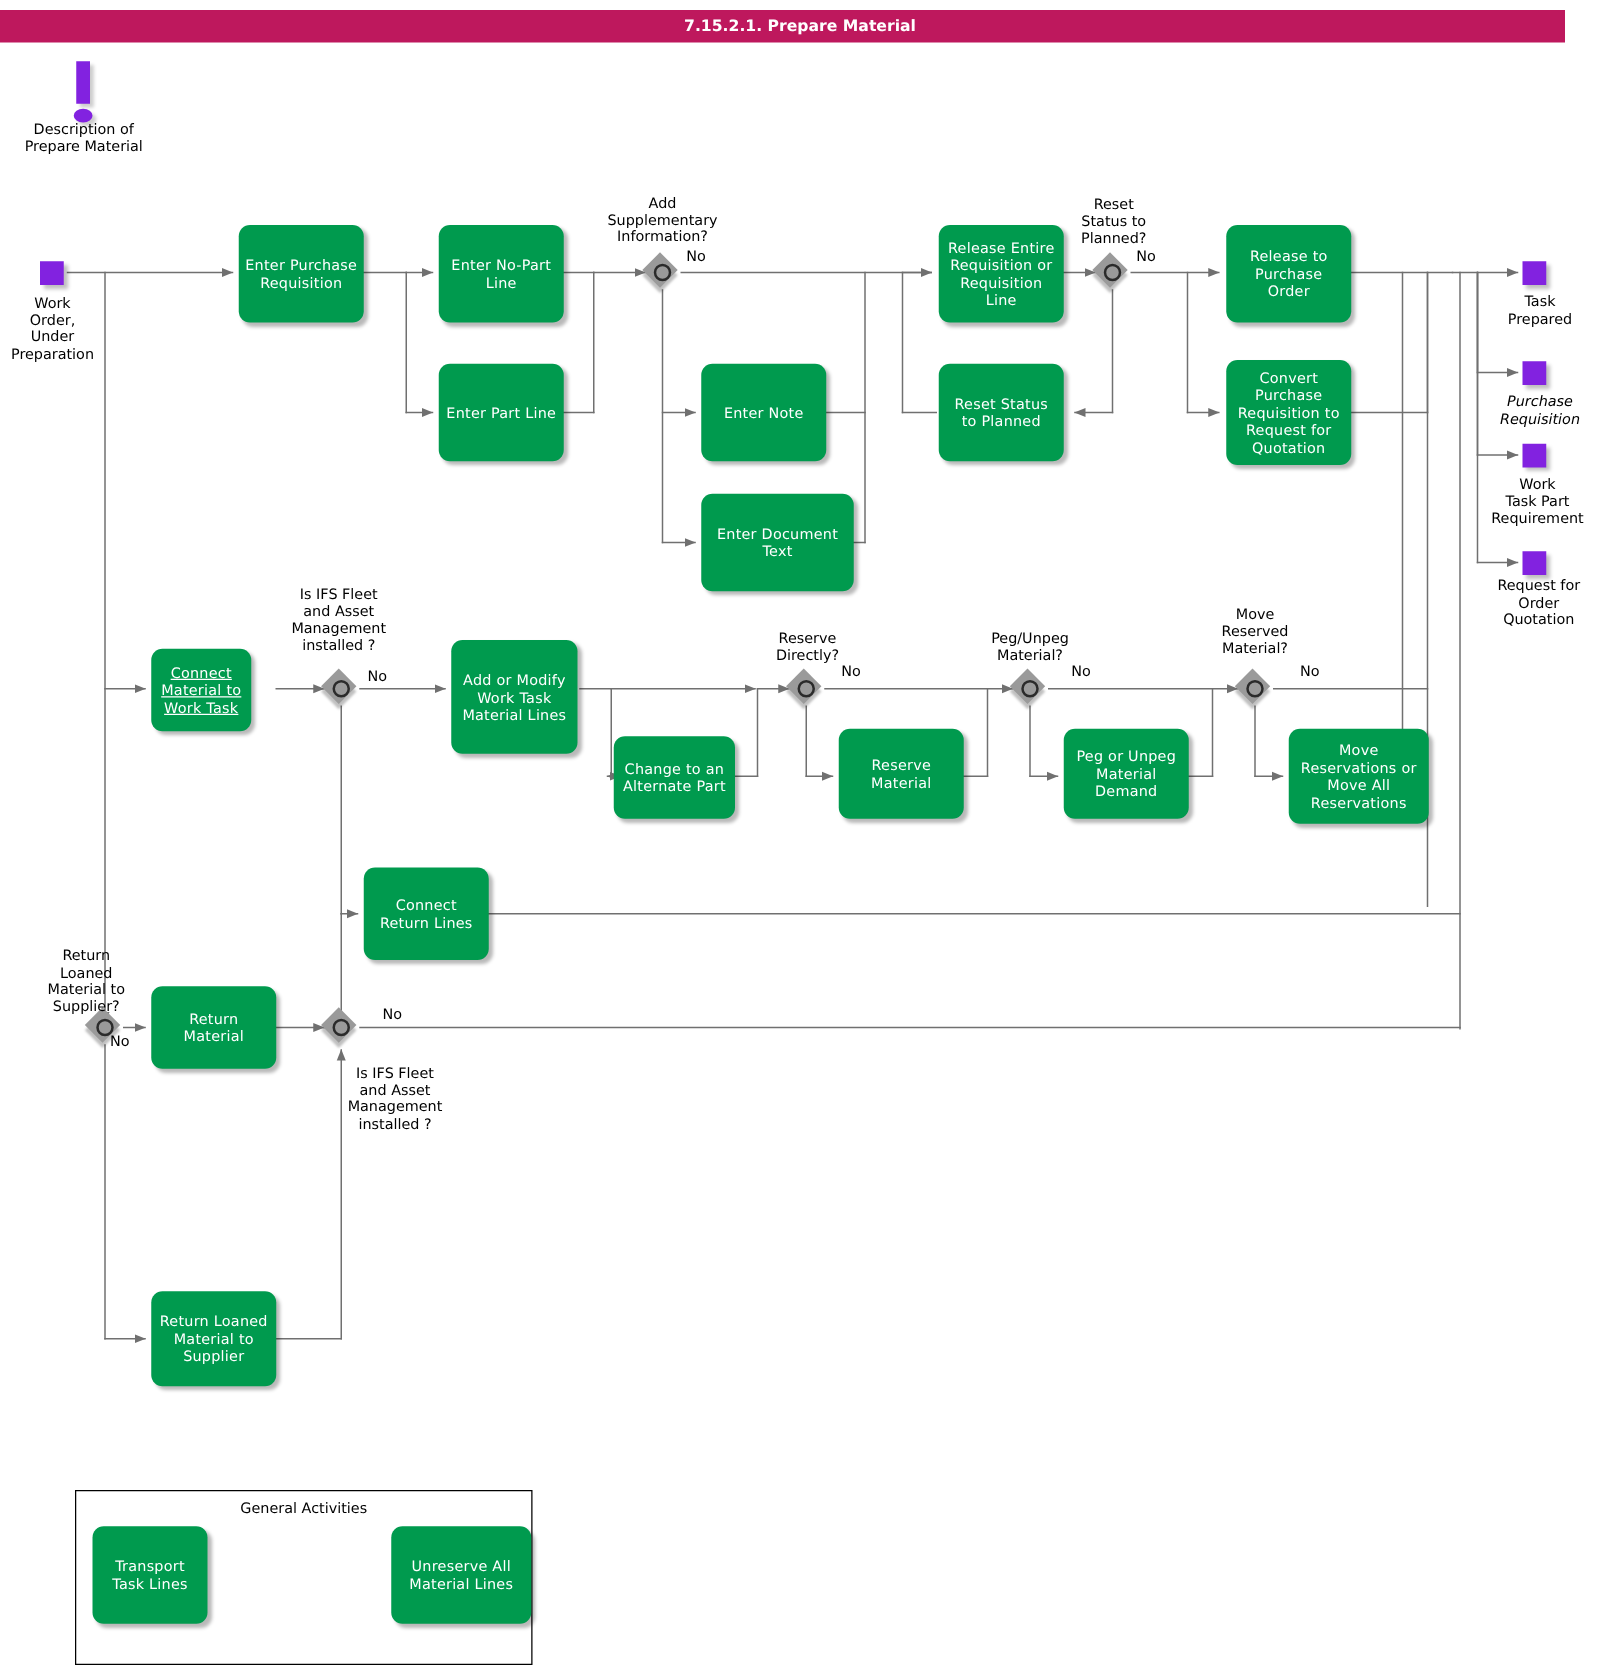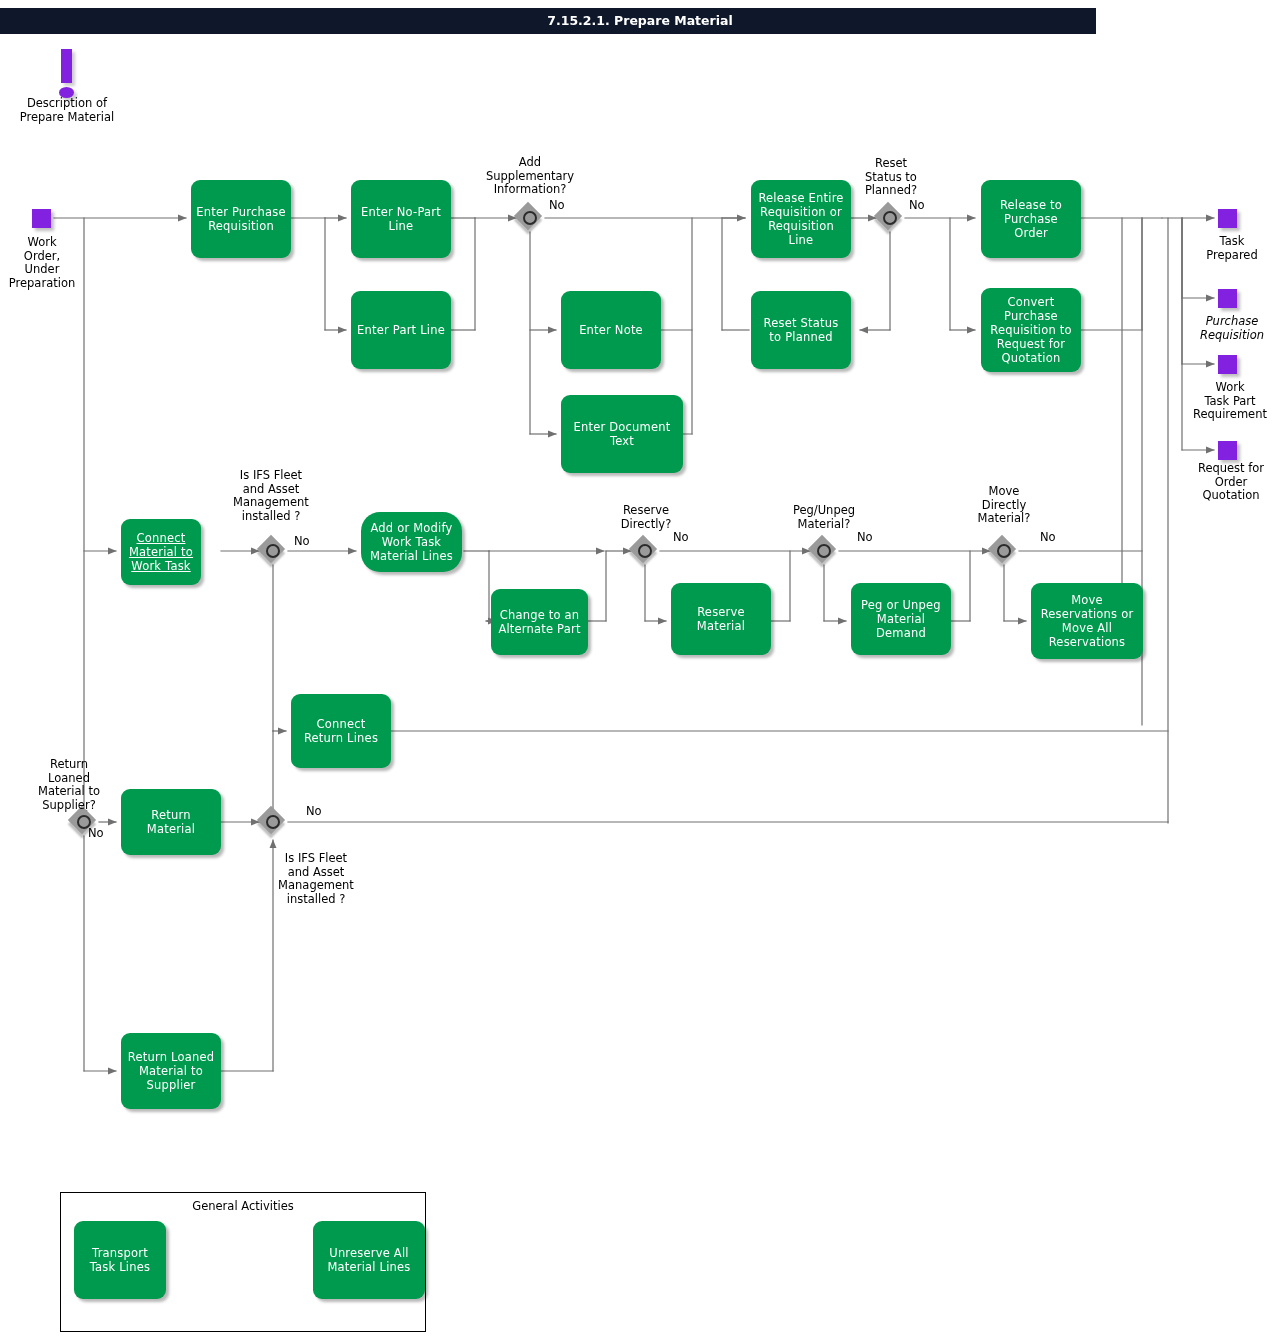--- a/index.html
+++ b/index.html
@@ -6,22 +6,22 @@
   html,body{margin:0;padding:0;background:#ffffff;}
   body{
     font-family:"DejaVu Sans", sans-serif;
     width:1280px;height:1340px;position:relative;overflow:hidden;
     -webkit-font-smoothing:none;
   }
   #canvas{position:absolute;left:0;top:0;width:1280px;height:1340px;}
 
   
   .titlebar{
-    position:absolute;left:0;top:8px;width:1096px;height:26px;
-    background:#0f172a;
+    position:absolute;left:0;top:8px;width:1252px;height:26px;
+    background:#be185d;
   }
   .titlebar .t{
     position:absolute;left:0;top:0;width:1280px;height:26px;
     line-height:26px;text-align:center;color:#ffffff;
     font-size:12.5px;font-weight:bold;font-family:"DejaVu Sans", sans-serif;
     letter-spacing:0px;
   }
 
   
   #wires{position:absolute;left:0;top:0;width:1280px;height:1340px;pointer-events:none;}
@@ -286,21 +286,21 @@
   </div>
 
   <div class="act" style="left:981px;top:288px;width:100px;height:84px;">
     <span>Convert Purchase Requisition to Request for Quotation</span>
   </div>
 
   <div class="act" style="left:121px;top:519px;width:80px;height:66px;text-decoration:underline;">
     <span>Connect Material to Work Task</span>
   </div>
 
-  <div class="act" style="left:361px;top:512px;width:101px;height:60px;border-radius:19px;">
+  <div class="act" style="left:361px;top:512px;width:101px;height:91px;">
     <span>Add or Modify Work Task Material Lines</span>
   </div>
 
   <div class="act" style="left:491px;top:589px;width:97px;height:66px;">
     <span>Change to an Alternate Part</span>
   </div>
 
   <div class="act" style="left:671px;top:583px;width:100px;height:72px;">
     <span>Reserve Material</span>
   </div>
@@ -367,21 +367,21 @@
   </div>
   <div class="lbl" style="left:771px;top:504px;width:106px;">Peg/Unpeg
 Material?</div>
   <div class="lbl" style="left:857px;top:531px;width:30px;text-align:left;">No</div>
 
   <div class="gw" style="left:990px;top:537px;">
     <div class="dia"></div>
     <div class="ring"></div>
   </div>
   <div class="lbl" style="left:953px;top:485px;width:102px;">Move
-Directly
+Reserved
 Material?</div>
   <div class="lbl" style="left:1040px;top:531px;width:30px;text-align:left;">No</div>
 
   <div class="gw" style="left:70px;top:808px;">
     <div class="dia"></div>
     <div class="ring"></div>
   </div>
   <div class="lbl" style="left:19px;top:758px;width:100px;">Return
 Loaned
 Material to

